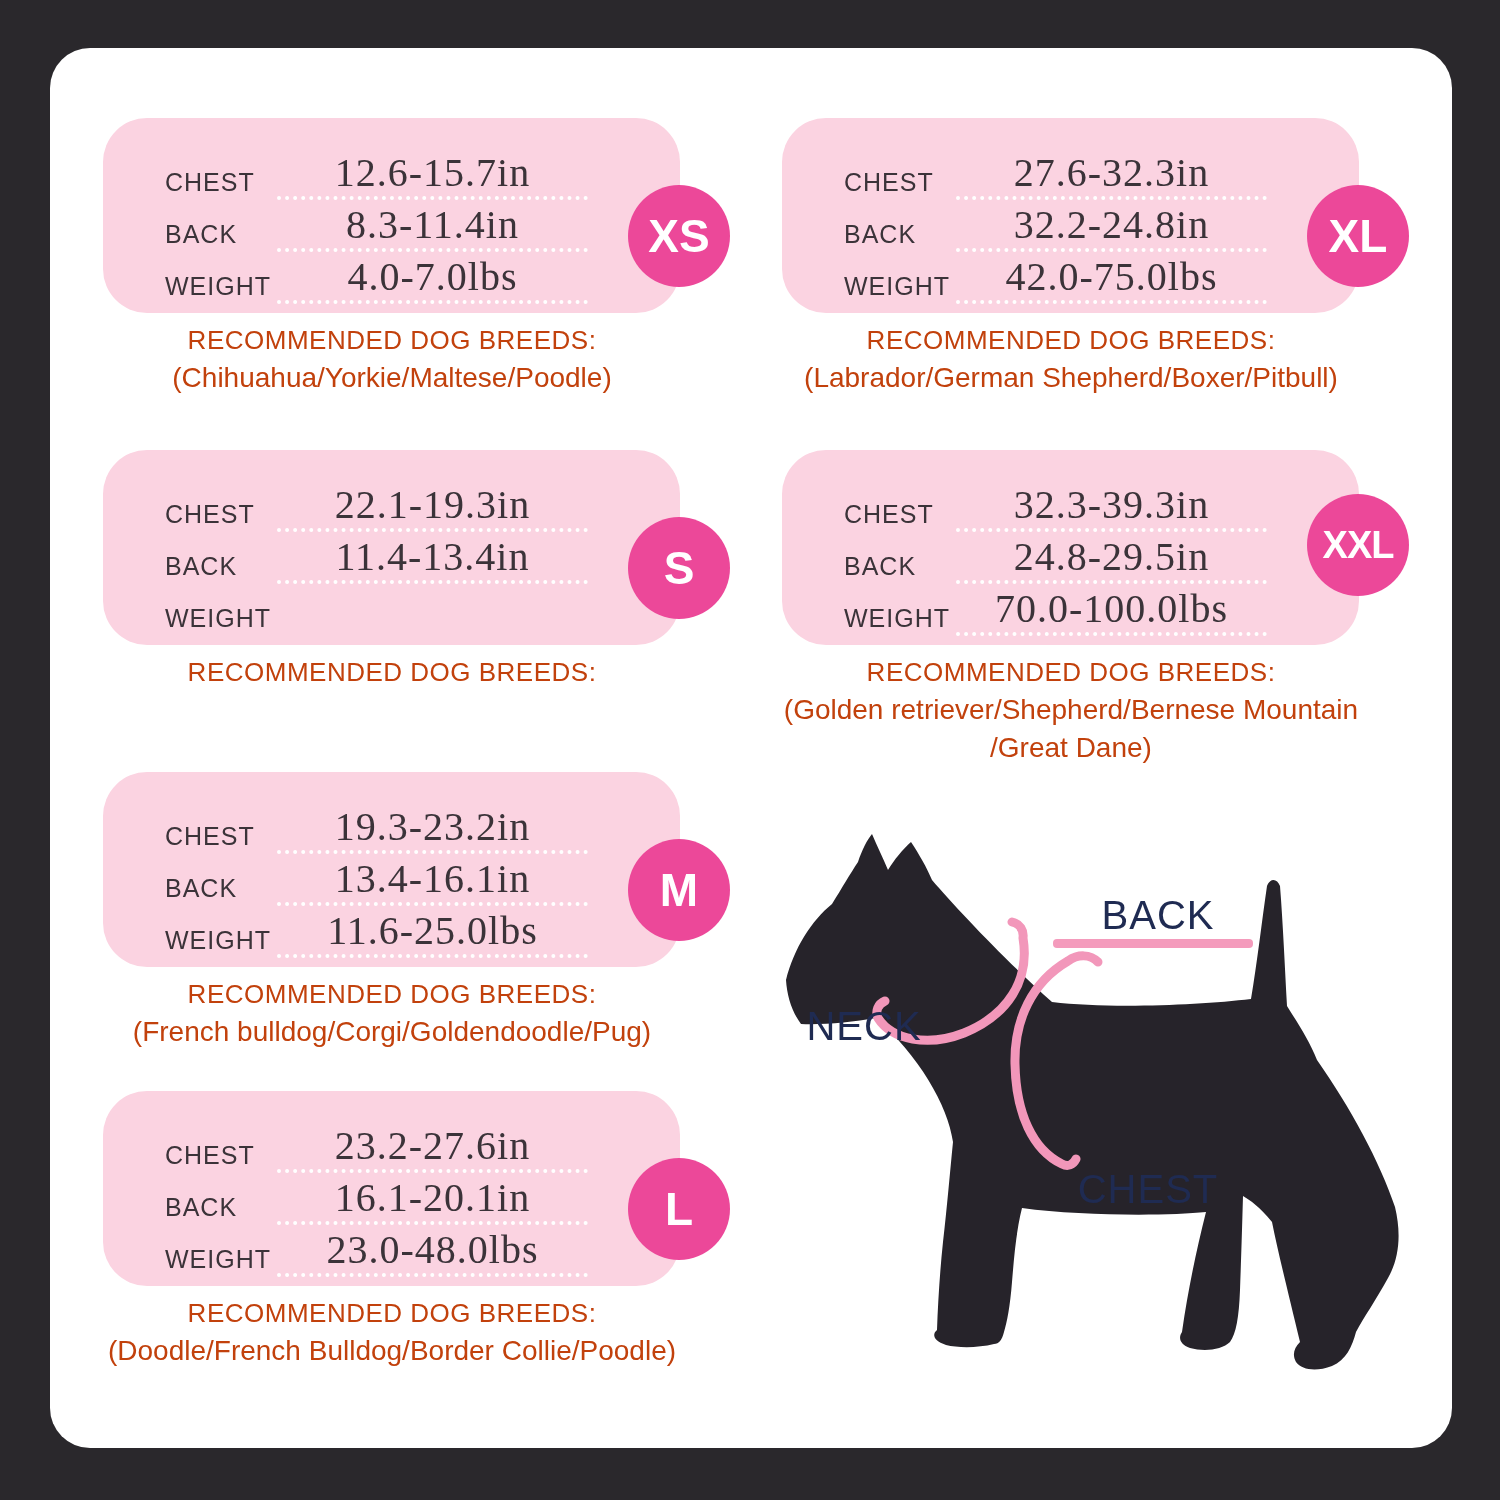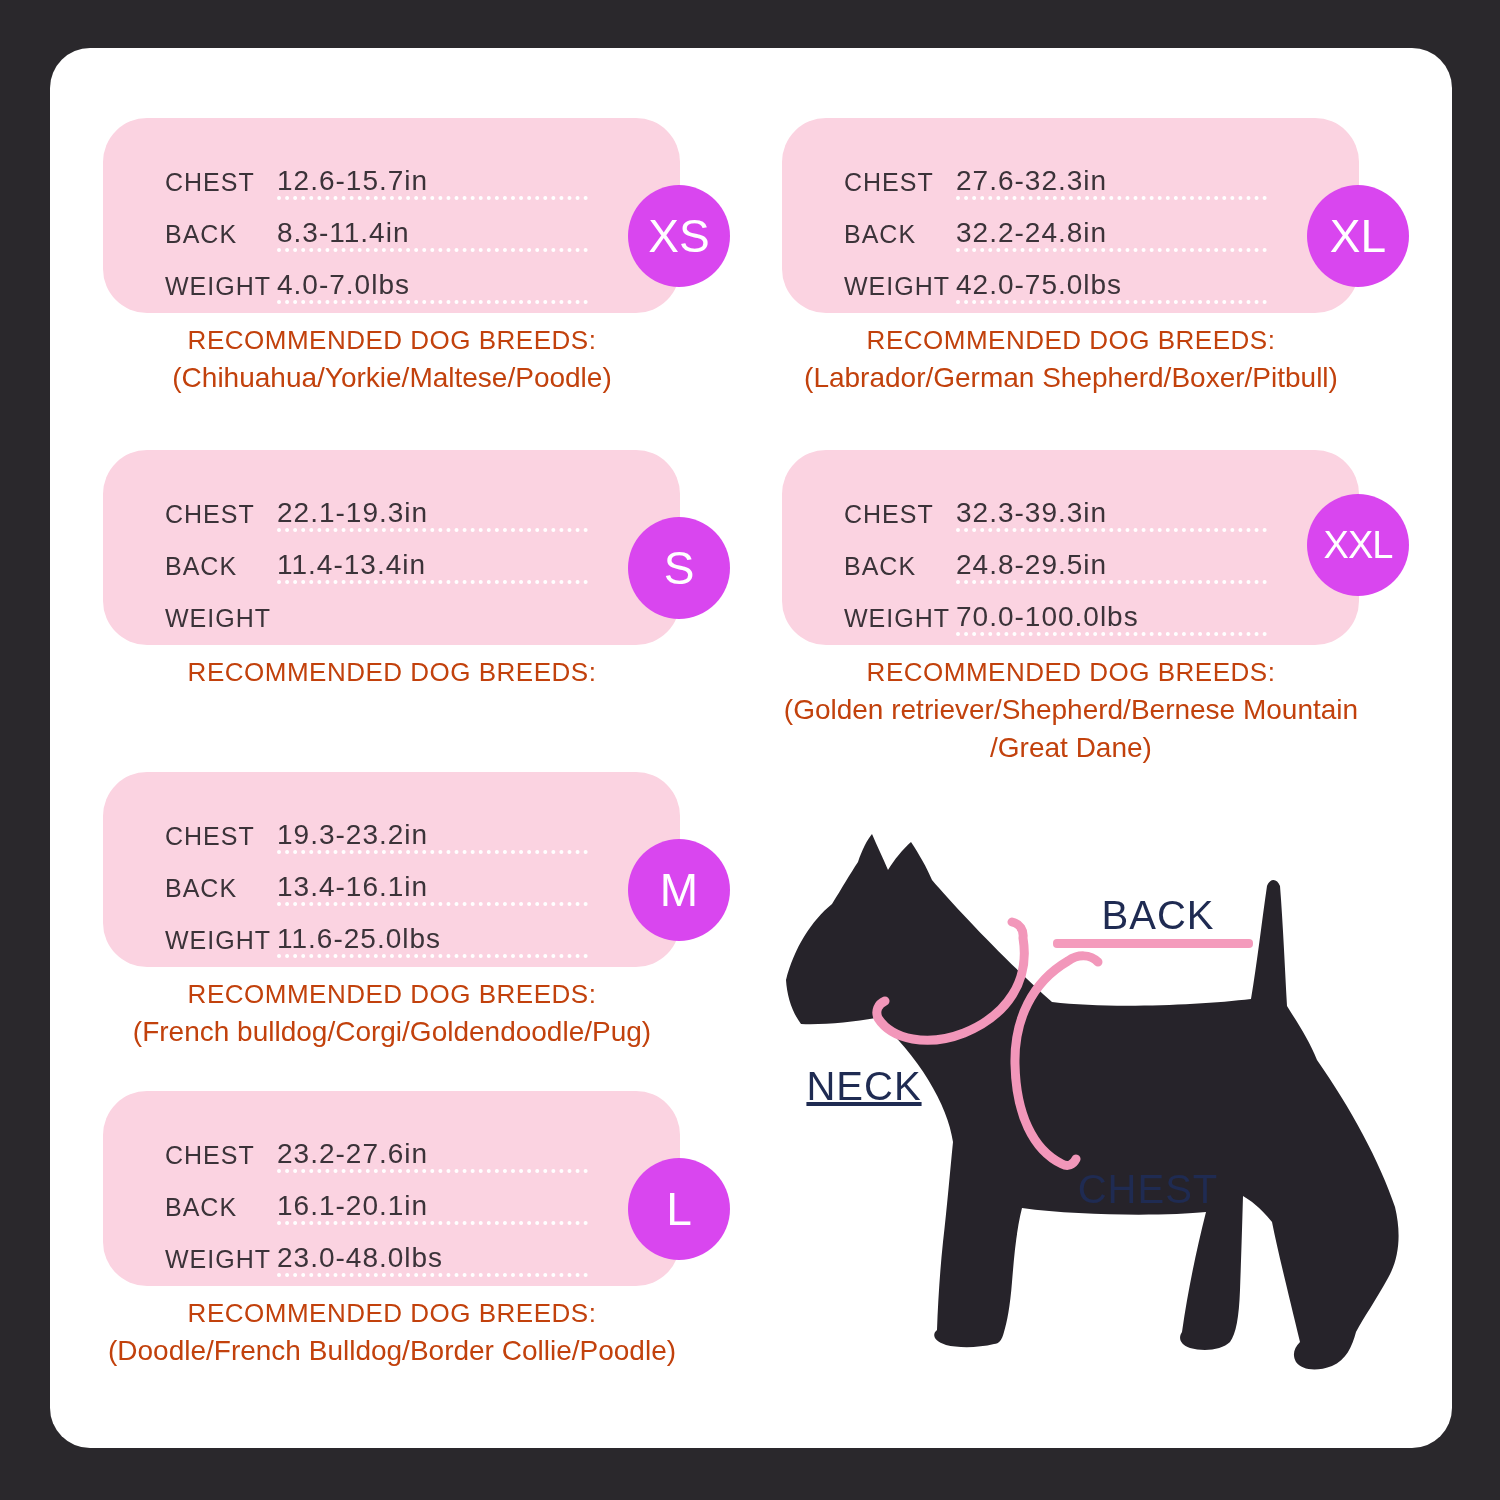--- a/index.html
+++ b/index.html
@@ -5,25 +5,25 @@
   html,body{margin:0;padding:0;background:#2A282C;}
   .stage{position:relative;width:1500px;height:1500px;background:#2A282C;
          font-family:"Liberation Sans",sans-serif;overflow:hidden;}
   .panel{position:absolute;left:50px;top:48px;width:1402px;height:1400px;
          background:#FFFFFF;border-radius:40px;}
   
   .card{position:absolute;width:577px;height:195px;background:#FBD3E1;border-radius:44px;}
   .rows{position:absolute;left:62px;right:92px;top:30px;}
   .row{display:flex;align-items:flex-end;height:52px;}
   .lbl{width:112px;font-size:25px;letter-spacing:1px;color:#3B3339;padding-bottom:3px;}
-  .val{flex:1;font-size:28px;color:#3B3339;letter-spacing:1px;
-       border-bottom:4px dotted #FFFFFF;line-height:1.12;}
+  .val{flex:1;text-align:center;font-size:40px;color:#3B3339;letter-spacing:1px;
+       border-bottom:4px dotted #FFFFFF;line-height:1.12;font-family:Liberation Serif, serif;}
   .badge{position:absolute;right:-50px;top:67px;width:102px;height:102px;border-radius:50%;
-         background:#d946ef;color:#FFFFFF;display:flex;align-items:center;justify-content:center;
-         font-weight:normal;font-size:46px;}
+         background:#ec4899;color:#FFFFFF;display:flex;align-items:center;justify-content:center;
+         font-weight:bold;font-size:46px;}
   .badge-xxl .badge{top:44px;font-size:38px;letter-spacing:-1px;}
   
   .breeds{position:absolute;width:644px;text-align:center;color:#c2410c;}
   .breeds-title{font-size:26px;letter-spacing:0.5px;}
   .breeds-line{font-size:28px;margin-top:6px;line-height:1.15;}
   
   .dog-svg{position:absolute;left:780px;top:812px;width:648px;height:608px;}
   .dog-fill{fill:#26232A;}
   .arc{fill:none;stroke:#F297BA;stroke-width:9;stroke-linecap:round;}
   .dlabel{position:absolute;width:240px;text-align:center;font-size:40px;
@@ -207,15 +207,15 @@
       C 167 396 170 360 173 330
       C 168 293 138 243 96 206
       C 72 210 44 213 21 212
       C 12 200 7 184 6 168 Z"></path>
     <path class="arc" d="M 232 110 C 240 112 244 118 243 126 C 250 168 228 203 184 221 C 148 235 112 228 98 206 C 95 199 98 192 105 189"></path>
     <path class="arc" d="M 318 150 C 310 142 298 142 288 149 C 252 170 234 208 235 252 C 236 302 253 338 282 352 C 288 355 293 353 296 347"></path>
   </svg>
 
   <div class="backline"></div>
   <div class="dlabel" style="left:1038px;top:893px;">BACK</div>
-  <div class="dlabel" style="left:744px;top:1064px;text-decoration:underline;">NECK</div>
+  <div class="dlabel" style="left:744px;top:1004px;">NECK</div>
   <div class="dlabel" style="left:1028px;top:1167px;">CHEST</div>
 </div>
 
 </body></html>

